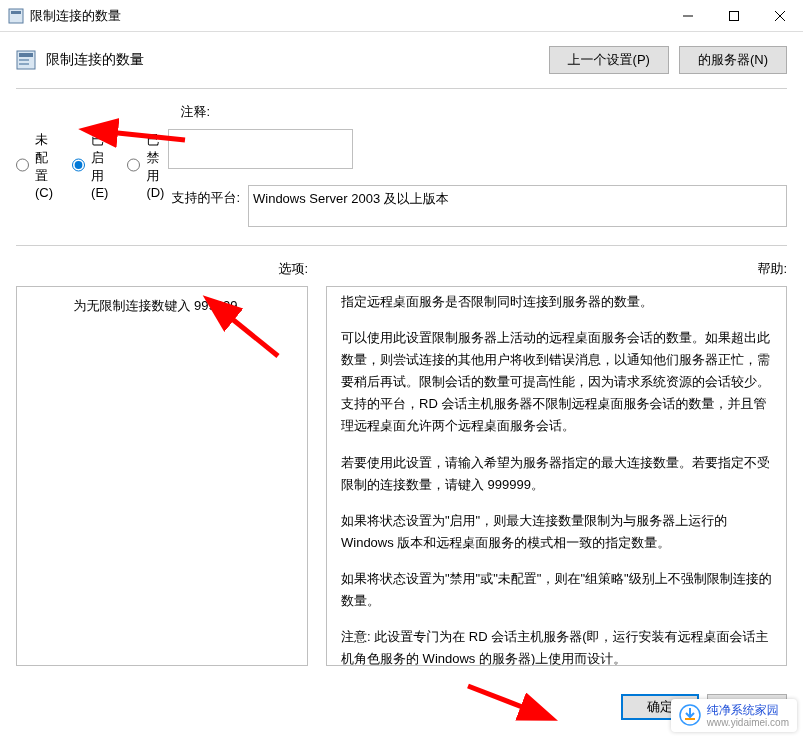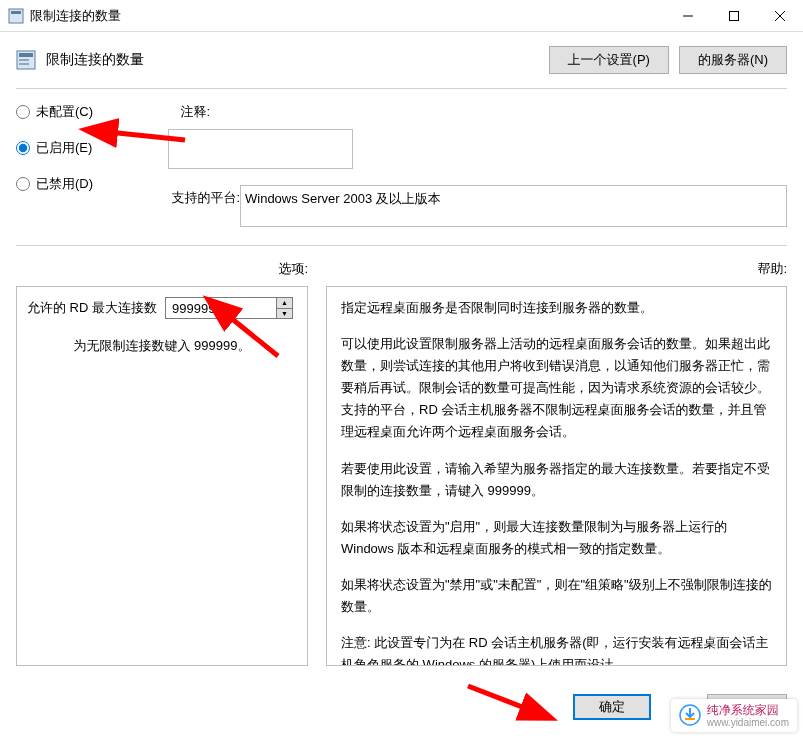--- a/index.html
+++ b/index.html
@@ -42,33 +42,33 @@
     .nav-btn {
       height: 28px; padding: 0 18px;
       border: 1px solid #adadad; background: #e1e1e1;
       font-size: 13px; cursor: pointer;
     }
 
     .divider { height: 1px; background: #d0d0d0; margin: 4px 16px 10px 16px; }
 
     .main-area { padding: 0 16px; }
     .config-row { display: flex; gap: 4px; }
-    .radio-col { width: 148px; display: flex; flex-direction: column; gap: 18px; padding-top: 4px; }
+    .radio-col { width: 148px; display: flex; gap: 18px; padding-top: 4px; }
     .radio-item { display: flex; align-items: center; gap: 6px; }
     .radio-item input { width: 14px; height: 14px; }
     .right-col { flex: 1; display: flex; flex-direction: column; gap: 10px; }
 
     .field-row { display: flex; gap: 8px; align-items: flex-start; flex-direction: column; }
     .field-label { width: 42px; padding-top: 4px; text-align: right; }
     .comment-box {
       flex: 1; height: 74px; border: 1px solid #bfbfbf;
       background: #fff; padding: 4px; resize: none;
       overflow-y: scroll; font-family: inherit; font-size: 13px;
     }
-    .platform-row { display: flex; align-items: flex-start; margin-top: 6px; }
+    .platform-row { display: flex; gap: 8px; align-items: flex-start; margin-top: 6px; }
     .platform-label { padding-top: 4px; width: 72px; text-align: right; }
     .platform-box {
       flex: 1; height: 42px; border: 1px solid #bfbfbf;
       padding: 4px 4px; overflow-y: scroll;
     }
 
     .divider2 { height: 1px; background: #d0d0d0; margin: 18px 0 10px 0; }
 
     .options-help-row { display: flex; gap: 20px; }
     .options-label, .help-label { font-size: 13px; padding: 4px 0; text-align: right; }
@@ -90,32 +90,32 @@
     .spinner-btns { display: flex; flex-direction: column; width: 16px; border-left: 1px solid #7a7a7a; }
     .spinner-btn {
       flex: 1; display: flex; align-items: center; justify-content: center;
       font-size: 7px; background: #e1e1e1; cursor: pointer;
     }
     .spinner-btn:first-child { border-bottom: 1px solid #7a7a7a; }
     .opt-hint { font-size: 13px; text-align: center; }
 
     .help-panel {
       flex: 1; height: 380px; border: 1px solid #bfbfbf;
-      padding: 10px 14px; overflow-y: scroll; line-height: 1.7;
+      padding: 4px 14px; overflow-y: scroll; line-height: 1.7;
     }
     .help-panel p { margin-bottom: 14px; }
 
     .button-row {
       display: flex; justify-content: flex-end; gap: 8px;
       padding: 10px 16px; position: absolute; bottom: 8px; right: 0; left: 0;
     }
     .action-btn {
       height: 26px; padding: 0 26px;
       border: 1px solid #adadad; background: #e1e1e1;
-      font-size: 13px; cursor: pointer; margin-left: 48px;
+      font-size: 13px; cursor: pointer;
     }
     .action-btn.primary { border: 2px solid #0078d7; padding: 0 24px; }
 
     
     .arrow {
       position: absolute; pointer-events: none; z-index: 100;
     }
     .arrow svg { overflow: visible; }
 
     
@@ -123,21 +123,21 @@
       position: absolute; right: 6px; bottom: 6px;
       display: flex; align-items: center; gap: 6px;
       background: #fff; padding: 4px 8px;
       border-radius: 4px; box-shadow: 0 0 4px rgba(0,0,0,0.2);
       z-index: 200;
     }
     .wm-logo {
       width: 22px; height: 22px; border-radius: 50%;
       display: flex; align-items: center; justify-content: center;
     }
-    .wm-text { font-size: 12px; color: #be185d; line-height: 1.2; }
+    .wm-text { font-size: 12px; color: #1d4ed8; line-height: 1.2; }
     .wm-sub { font-size: 10px; color: #999; }
 
     input[type="radio"] { accent-color: #0078d7; }
   </style>
 </head>
 <body>
 
 <div class="titlebar">
   <span class="titlebar-icon">
     <svg width="16" height="16" viewBox="0 0 16 16">
@@ -221,30 +221,20 @@
       <div class="options-label">选项:</div>
     </div>
     <div class="help-col">
       <div class="help-label">帮助:</div>
     </div>
   </div>
 
   <div class="panels-row">
 
     <div class="options-panel">
-      <div class="opt-line">
-        <span>允许的 RD 最大连接数</span>
-        <div class="spinner-wrap">
-          <input class="spinner-input" value="999999" style="">
-          <div class="spinner-btns">
-            <div class="spinner-btn">▲</div>
-            <div class="spinner-btn">▼</div>
-          </div>
-        </div>
-      </div>
       <div class="opt-hint">为无限制连接数键入 999999。</div>
     </div>
 
     <div class="help-panel">
       <p>指定远程桌面服务是否限制同时连接到服务器的数量。</p>
       <p>可以使用此设置限制服务器上活动的远程桌面服务会话的数量。如果超出此数量，则尝试连接的其他用户将收到错误消息，以通知他们服务器正忙，需要稍后再试。限制会话的数量可提高性能，因为请求系统资源的会话较少。支持的平台，RD 会话主机服务器不限制远程桌面服务会话的数量，并且管理远程桌面允许两个远程桌面服务会话。</p>
       <p>若要使用此设置，请输入希望为服务器指定的最大连接数量。若要指定不受限制的连接数量，请键入 999999。</p>
       <p>如果将状态设置为"启用"，则最大连接数量限制为与服务器上运行的 Windows 版本和远程桌面服务的模式相一致的指定数量。</p>
       <p>如果将状态设置为"禁用"或"未配置"，则在"组策略"级别上不强制限制连接的数量。</p>
       <p>注意: 此设置专门为在 RD 会话主机服务器(即，运行安装有远程桌面会话主机角色服务的 Windows 的服务器)上使用而设计。</p>

